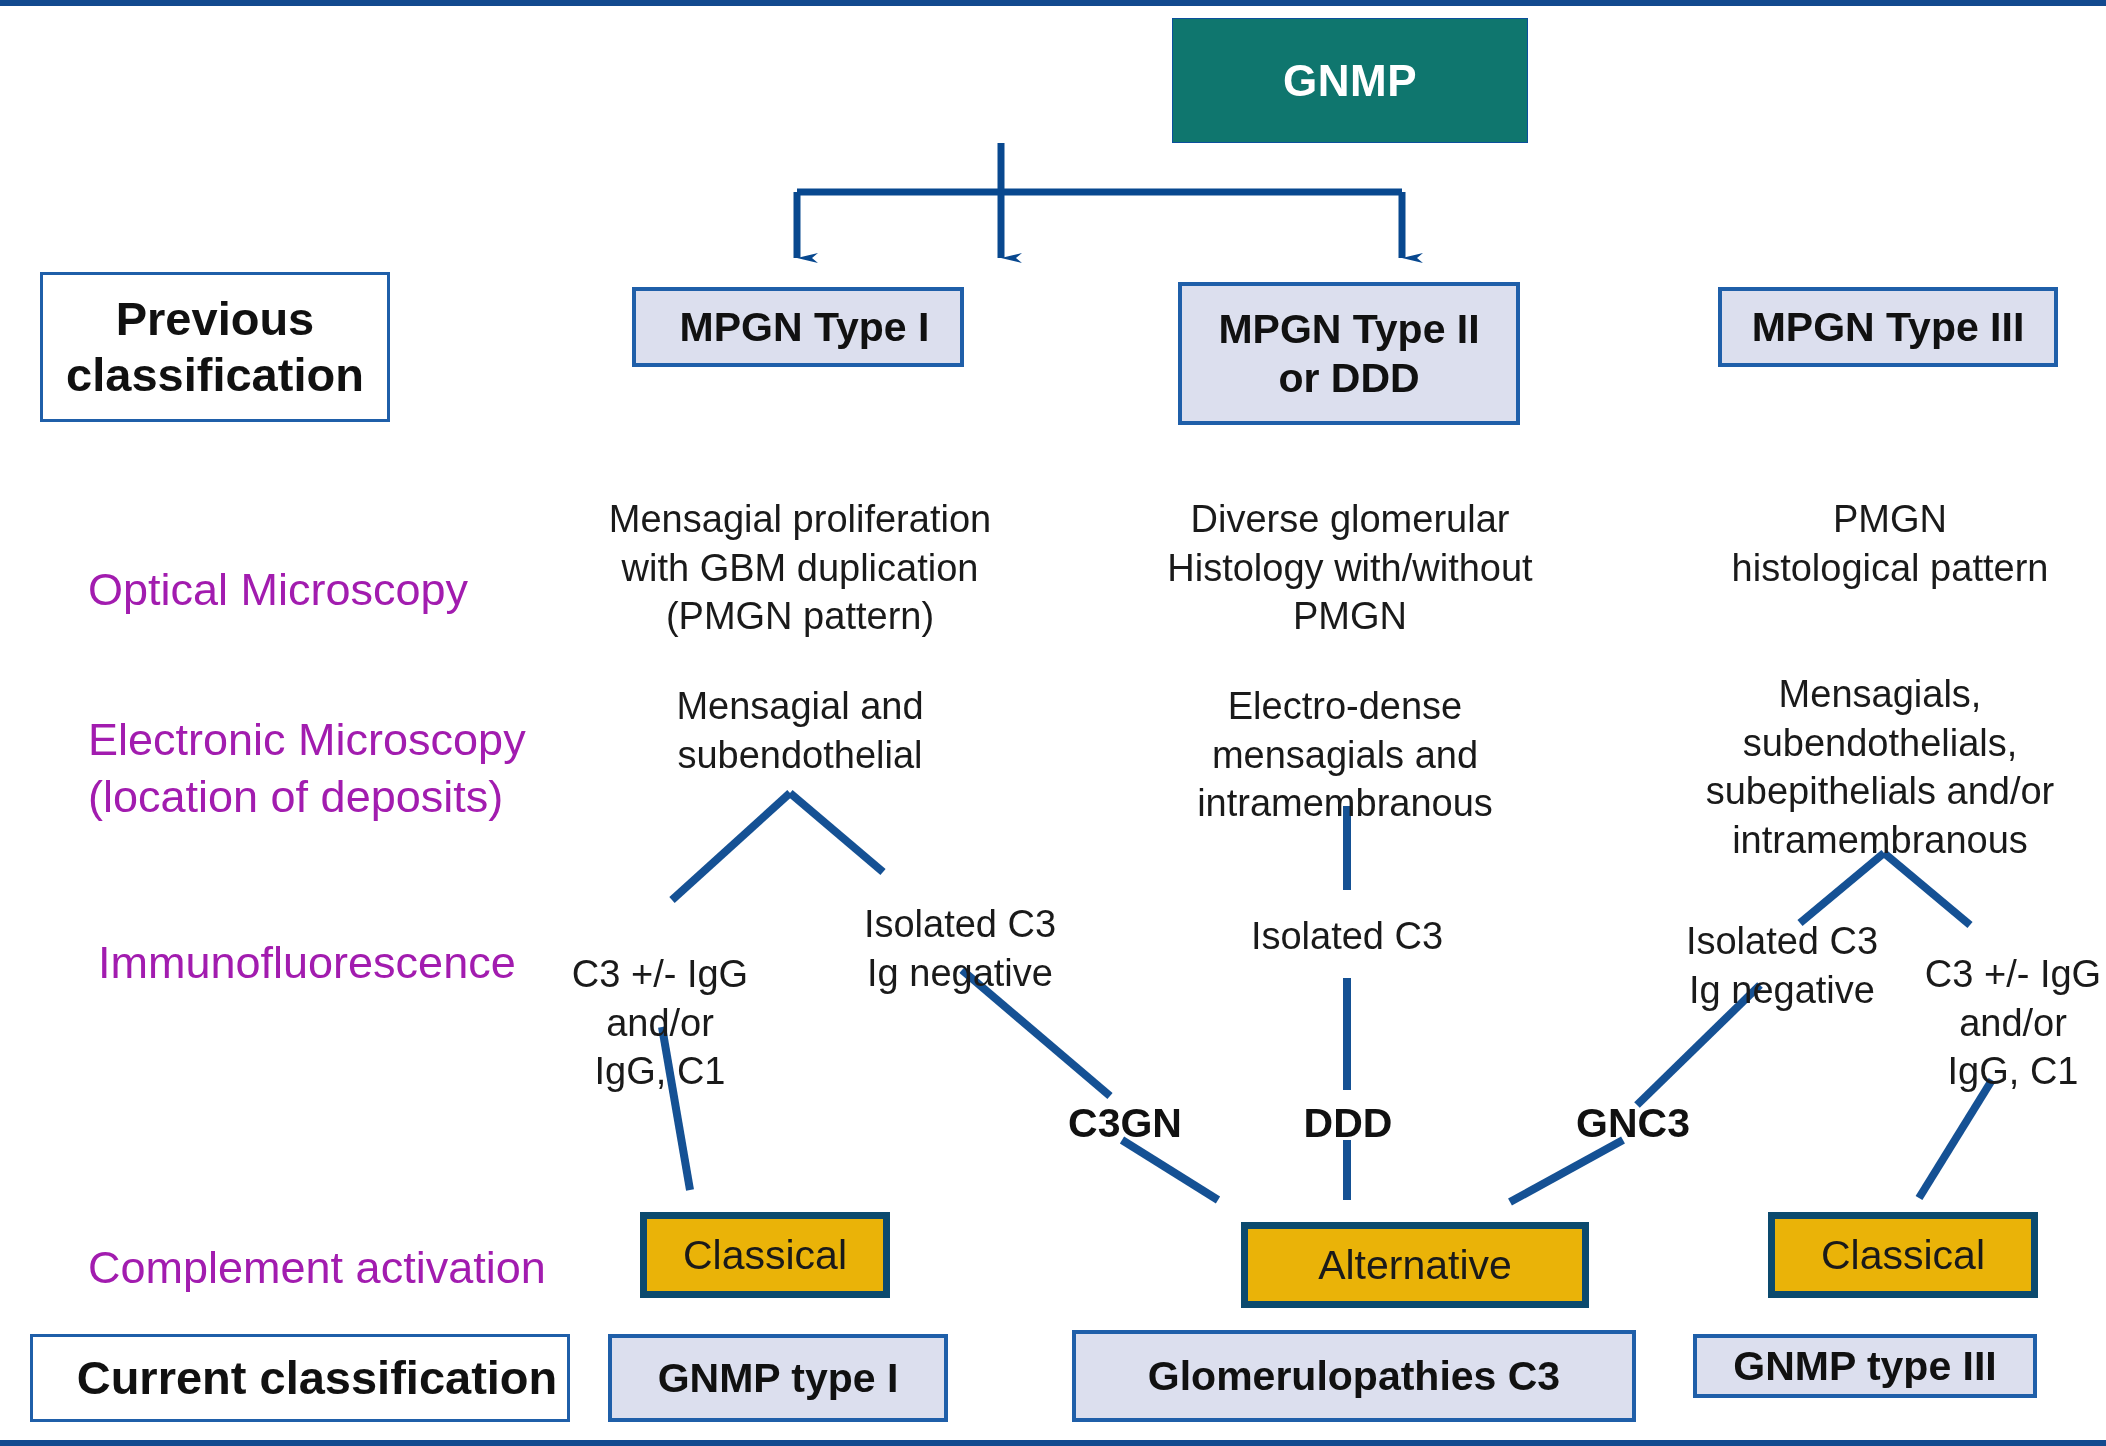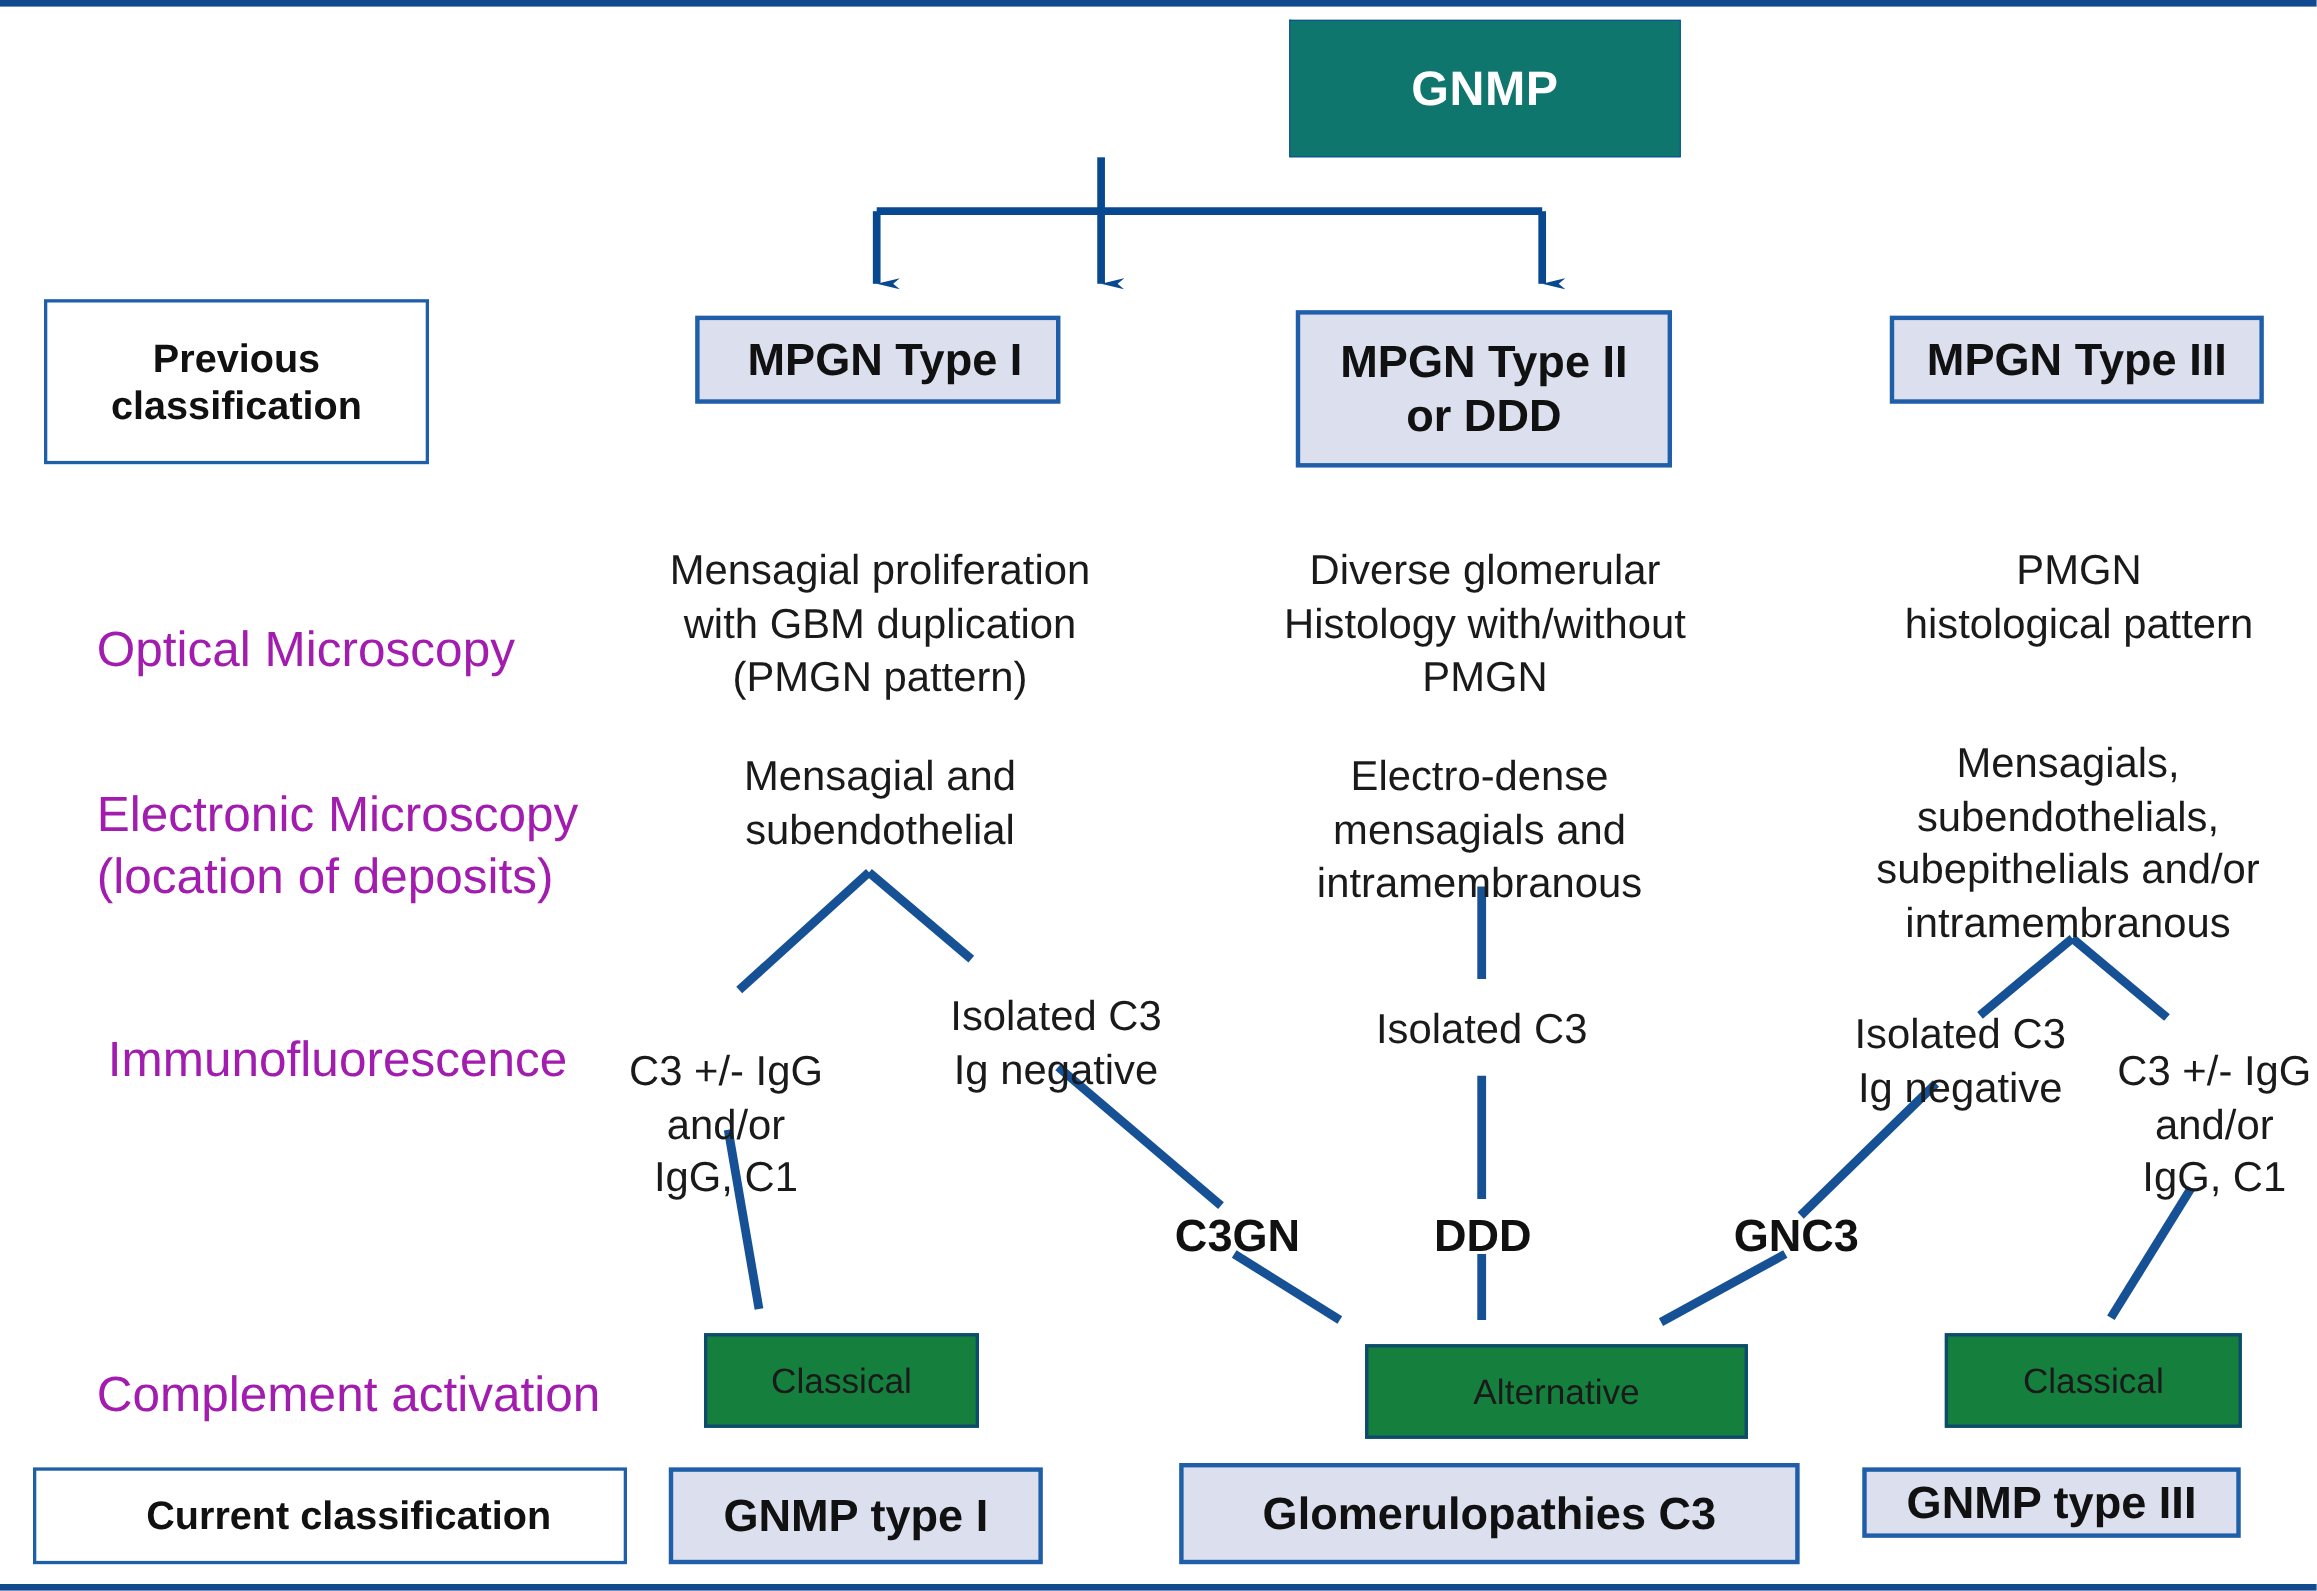--- a/index.html
+++ b/index.html
@@ -20,25 +20,25 @@
   .box-root{
     background:#0f766e;color:#ffffff;border:1px solid #0b4f9c;
     font-weight:bold;font-size:44px;letter-spacing:.5px;
   }
   .box-blue{
     background:#dcdfee;border:4px solid #1f5fa9;color:#111111;
     font-weight:bold;font-size:41px;line-height:1.18;
   }
   .box-white{
     background:#ffffff;border:3px solid #1f5fa9;color:#111111;
-    font-weight:bold;font-size:36px;line-height:1.2;
+    font-weight:bold;font-size:47px;line-height:1.2;
   }
   .box-gray{
-    background:#15803d;border:3px solid #0c4a6e;color:#1a1a1a;
-    font-weight:normal;font-size:32px;
+    background:#eab308;border:7px solid #0c4a6e;color:#1a1a1a;
+    font-weight:normal;font-size:41px;
   }
 
   .rowlabel{
     position:absolute;font-size:45px;color:#a21caf;line-height:1.26;
     text-align:left;font-weight:normal;
   }
   .celltext{
     position:absolute;font-size:38px;color:#1a1a1a;line-height:1.28;
     text-align:center;font-weight:normal;
   }

